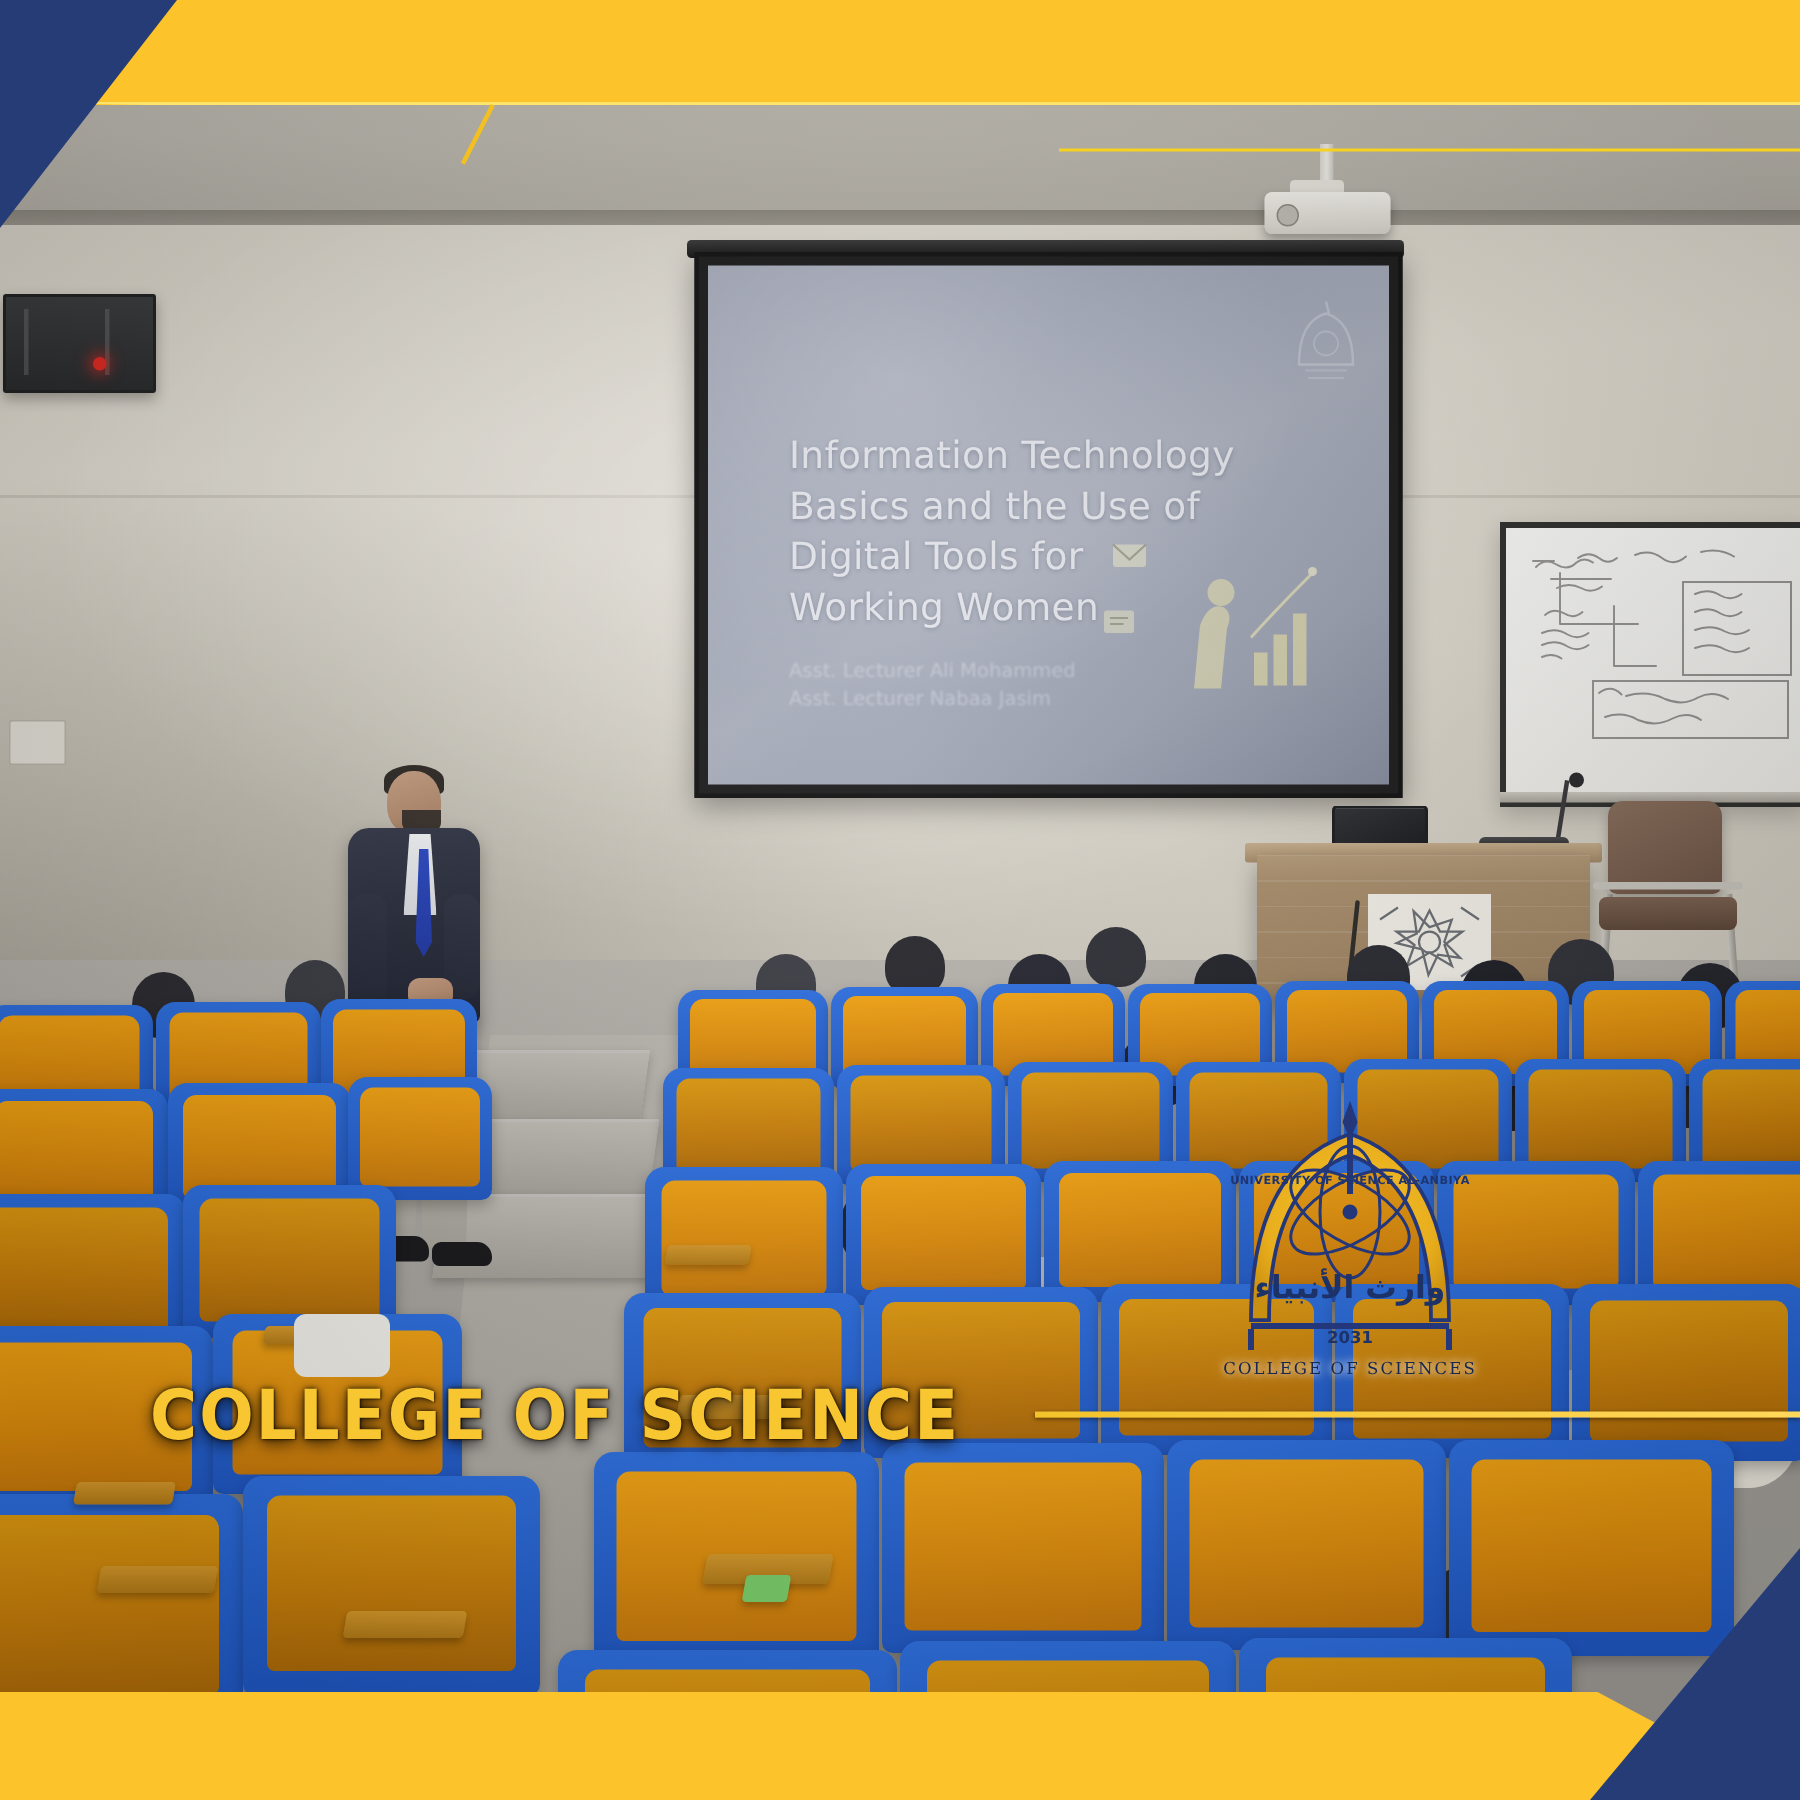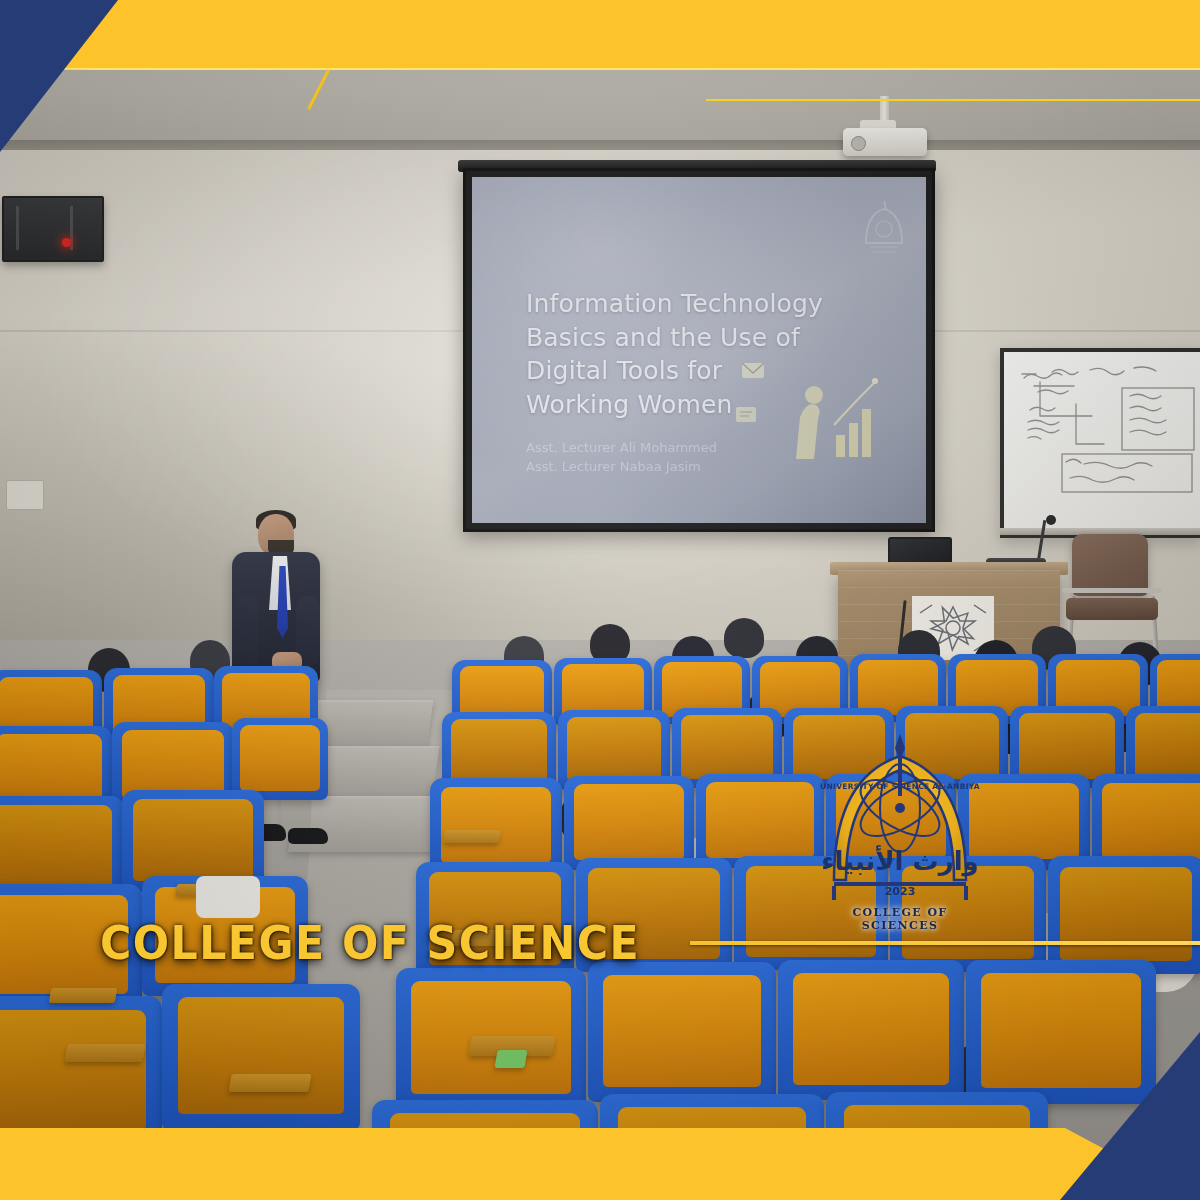--- a/index.html
+++ b/index.html
@@ -202,26 +202,26 @@
     background:linear-gradient(90deg,#f3c32b,#ffd75a);
     box-shadow:0 1px 3px rgba(0,0,0,.5);}
 
   
   .seal{position:absolute;left:812px;top:730px;width:176px;height:208px;}
   .seal-cap{position:absolute;left:0;top:0;width:176px;height:208px;}
   .seal-en-top{position:absolute;left:0;top:52px;width:176px;text-align:center;
     font-family:"DejaVu Sans",sans-serif;font-size:7.5px;font-weight:700;
     color:#1f3570;letter-spacing:.3px;}
   .seal-ar{position:absolute;left:0;top:118px;width:176px;text-align:center;
-    font-family:"DejaVu Sans",sans-serif;font-size:26px;font-weight:700;
+    font-family:"DejaVu Sans",sans-serif;font-size:21px;font-weight:700;
     color:#1c3269;direction:rtl;line-height:1;}
   .seal-year{position:absolute;left:0;top:155px;width:176px;text-align:center;
     font-family:"DejaVu Sans",sans-serif;font-size:11px;font-weight:700;color:#1c3269;}
   .seal-en-bot{position:absolute;left:0;top:176px;width:176px;text-align:center;
-    font-family:"DejaVu Serif",serif;font-size:11px;font-weight:700;
+    font-family:"DejaVu Serif",serif;font-size:11px;font-weight:400;
     color:#17264f;letter-spacing:1.4px;
     text-shadow:0 0 5px rgba(255,255,255,.9),0 0 9px rgba(255,255,255,.75);}
 
   :root{--gold:#fdc32a;--navy:#253c77;}
 </style>
 </head>
 <body>
 
 <div id="poster">
 
@@ -506,17 +506,17 @@
         <ellipse cx="88" cy="78" rx="44" ry="20" transform="rotate(-30 88 78)"></ellipse>
         <ellipse cx="88" cy="78" rx="44" ry="20" transform="rotate(90 88 78)"></ellipse>
       </g>
       <circle cx="88" cy="78" r="5" fill="#23377a"></circle>
 
       <rect x="22" y="152" width="132" height="4" fill="#23377a"></rect>
       <path d="M22 156 v14 M154 156 v14" stroke="#23377a" stroke-width="4"></path>
     </svg>
     <div class="seal-en-top">UNIVERSITY OF SCIENCE AL-ANBIYA</div>
     <div class="seal-ar">وارث الأنبياء</div>
-    <div class="seal-year">2023</div>
+    <div class="seal-year">2031</div>
     <div class="seal-en-bot">COLLEGE OF SCIENCES</div>
   </div>
 
 </div>
 
 </body></html>

